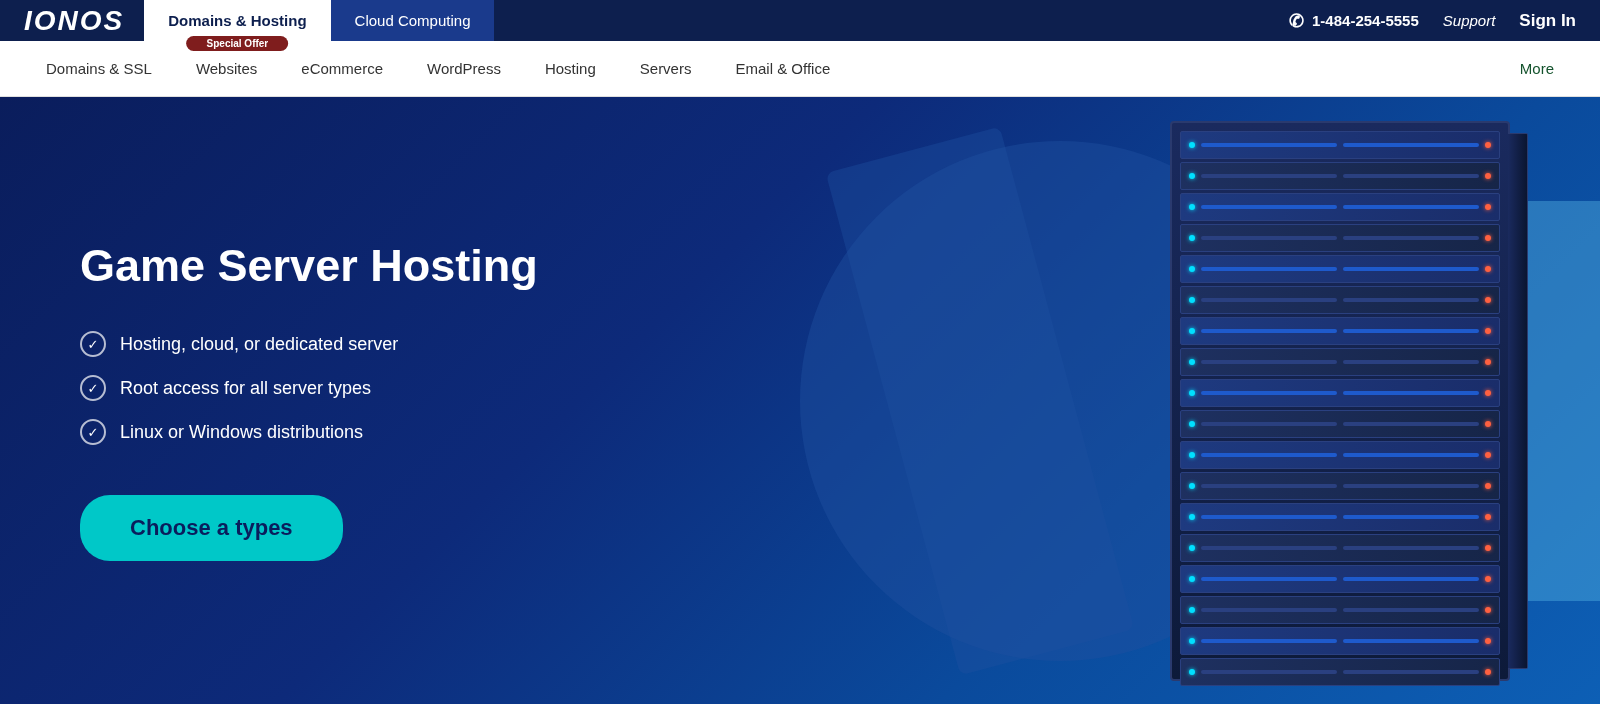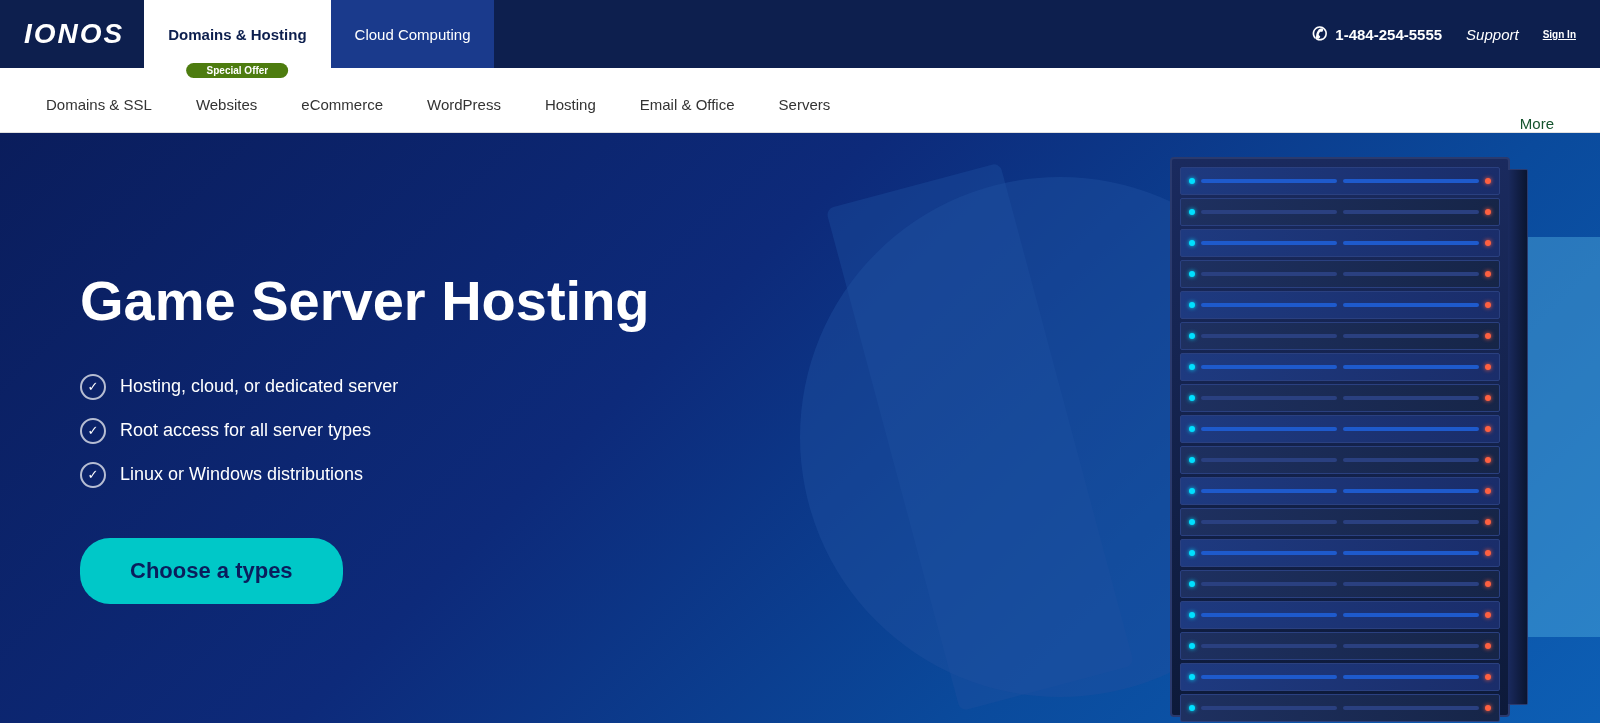--- a/index.html
+++ b/index.html
@@ -3,21 +3,21 @@
   <meta charset="utf-8">
   <style>
     * { margin: 0; padding: 0; box-sizing: border-box; }
     body { font-family: Arial, sans-serif; width: 1600px; overflow-x: hidden; }
 
     
     .top-bar {
       background-color: #0d1f4e;
       display: flex;
       align-items: center;
-      height: 68px;
+      height: 41px;
       padding: 0 24px;
       position: relative;
     }
     .logo {
       color: white;
       font-size: 28px;
       font-weight: 900;
       letter-spacing: 2px;
       margin-right: 20px;
       font-style: italic;
@@ -44,21 +44,21 @@
     }
     .top-tab.cloud {
       background-color: #1a3a8c;
       color: white;
     }
     .special-offer-badge {
       position: absolute;
       bottom: -10px;
       left: 50%;
       transform: translateX(-50%);
-      background-color: #4d7c0f;
+      background-color: #7f1d1d;
       color: white;
       font-size: 10px;
       font-weight: bold;
       padding: 2px 20px;
       border-radius: 10px;
       white-space: nowrap;
       z-index: 10;
     }
     .top-right {
       margin-left: auto;
@@ -78,32 +78,31 @@
       font-size: 18px;
     }
     .support-link {
       color: white;
       font-size: 15px;
       cursor: pointer;
       font-style: italic;
     }
     .signin-link {
       color: white;
-      font-size: 10px;
+      font-size: 17px;
       font-weight: bold;
       cursor: pointer;
-      text-decoration: underline;
     }
 
     
     .secondary-nav {
       background-color: white;
       display: flex;
-      align-items: flex-end;
-      height: 65px;
+      align-items: center;
+      height: 56px;
       padding: 0 24px;
       border-bottom: 1px solid #e0e0e0;
       box-shadow: 0 2px 4px rgba(0,0,0,0.05);
     }
     .nav-items {
       display: flex;
       align-items: center;
       gap: 0;
       flex: 1;
     }
@@ -137,21 +136,21 @@
     }
 
     .hero-content {
       max-width: 620px;
       z-index: 2;
       position: relative;
     }
 
     .hero-title {
       color: white;
-      font-size: 56px;
+      font-size: 45px;
       font-weight: 900;
       line-height: 1.15;
       margin-bottom: 40px;
     }
 
     .hero-features {
       list-style: none;
       margin-bottom: 50px;
     }
 
@@ -341,22 +340,22 @@
   </div>
 </div>
 
 <div class="secondary-nav">
   <div class="nav-items">
     <span class="nav-item">Domains &amp; SSL</span>
     <span class="nav-item">Websites</span>
     <span class="nav-item">eCommerce</span>
     <span class="nav-item">WordPress</span>
     <span class="nav-item">Hosting</span>
+    <span class="nav-item">Servers</span>
     <span class="nav-item">Email &amp; Office</span>
-    <span class="nav-item">Servers</span>
   </div>
   <span class="nav-item-more">More</span>
 </div>
 
 <div class="hero">
 
   <div class="hero-decoration">
     <div class="deco-stripe"></div>
     <div class="deco-circle"></div>
     <div class="deco-blob"></div>

